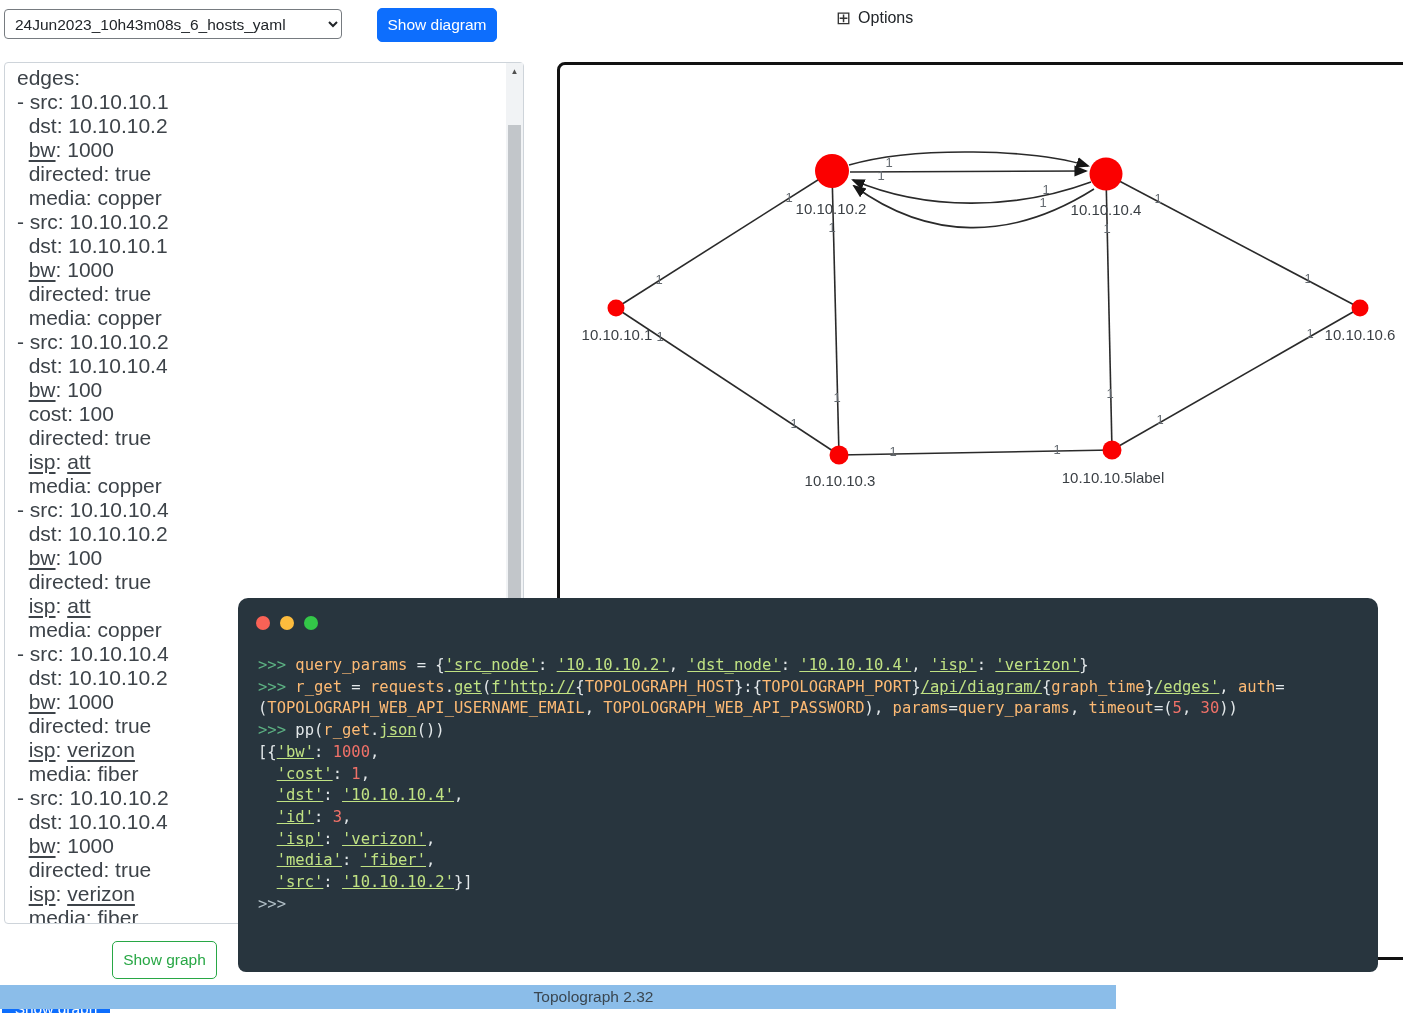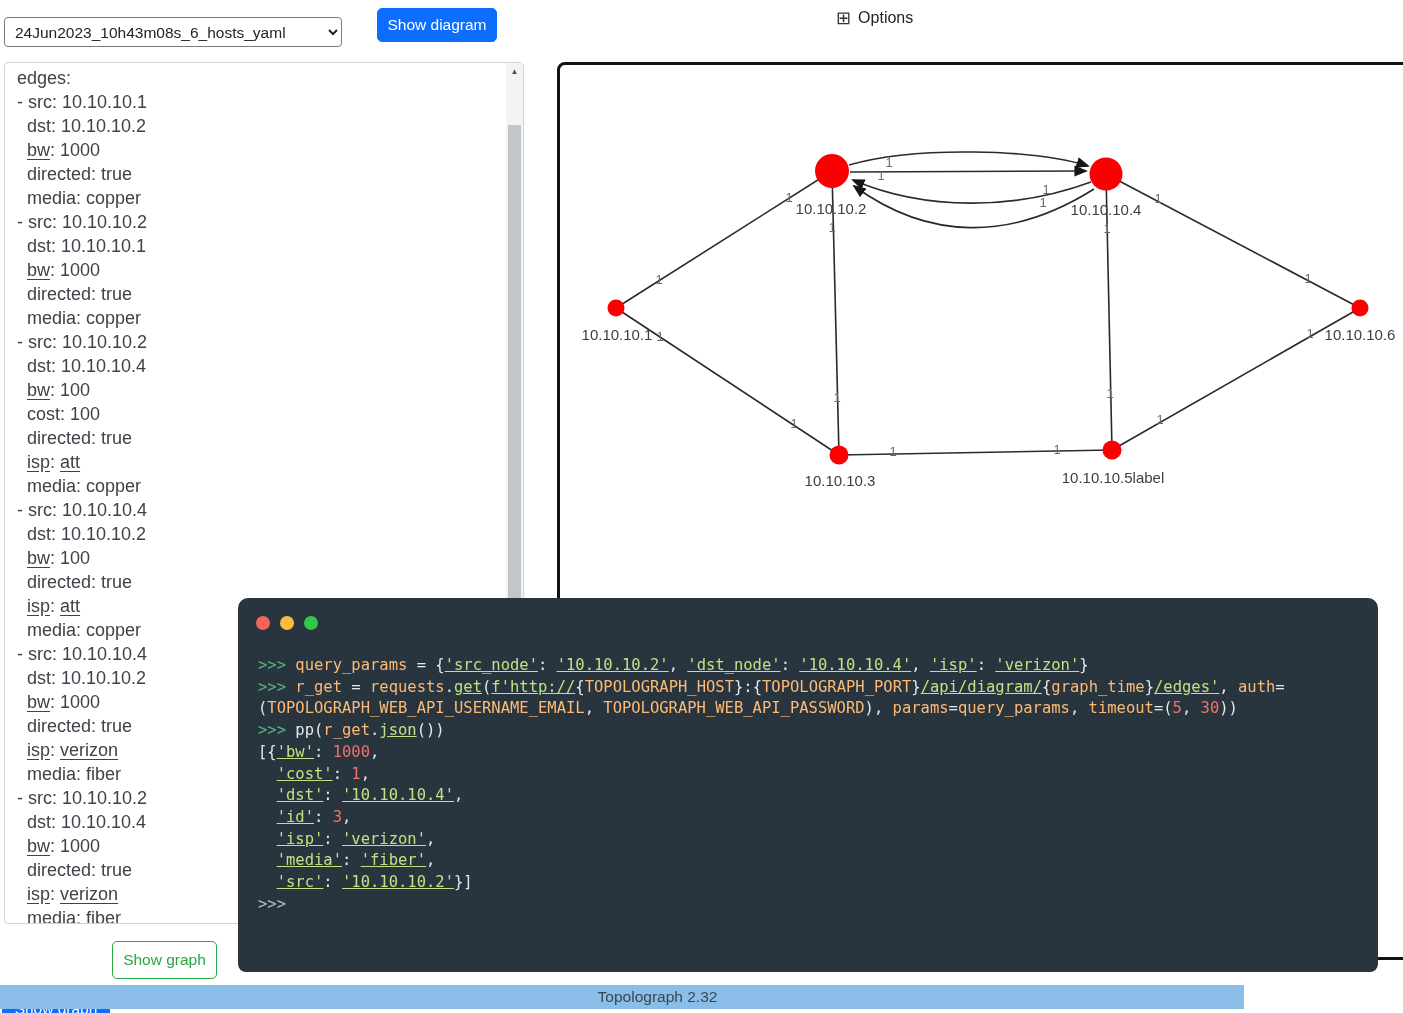--- a/index.html
+++ b/index.html
@@ -5,37 +5,37 @@
   * { box-sizing: border-box; }
   html,body { margin:0; padding:0; }
   body {
     width:1403px; height:1013px; position:relative; overflow:hidden;
     background:#ffffff; font-family:"Liberation Sans", sans-serif; color:#212529;
   }
   
   .dataset-select {
     position:absolute; left:4px; top:9px; width:338px; height:30px;
     font-family:"Liberation Sans", sans-serif; font-size:15.5px; color:#212529;
-    border:1px solid #767b80; border-radius:4px; background:#fff; padding:2px 6px;margin-top:8px;
+    border:1px solid #767b80; border-radius:4px; background:#fff; padding:2px 6px;
   }
   .load-btn {
     position:absolute; left:377px; top:8px; width:120px; height:34px;
     background:#0d6efd; color:#fff; border:1px solid #0d6efd; border-radius:5px;
     font-family:"Liberation Sans", sans-serif; font-size:15.5px; cursor:pointer;
   }
   .options-toggle {
     position:absolute; left:836px; top:9px; display:flex; align-items:center; gap:7px;
     font-size:16px; color:#212529; cursor:pointer;
   }
   .options-toggle .plus-icon { font-size:18px; line-height:18px; color:#333; }
   
   .yaml-editor {
     position:absolute; left:4px; top:62px; width:520px; height:862px;
     border:1px solid #ced4da; border-radius:4px; background:#fff;
-    font-size:18px; line-height:24px; color:#3d4349;
+    font-size:21px; line-height:24px; color:#3d4349;
     padding:3px 24px 0 12px; white-space:pre; overflow:hidden; z-index:1;
   }
   .yline { height:24px; }
   .sq {
     text-decoration-line: underline; text-decoration-style: wavy;
     text-decoration-color:#e23b3b; text-decoration-thickness:1px; text-underline-offset:3px;text-decoration:underline;
   }
   .yscrollbar {
     position:absolute; left:506px; top:63px; width:17px; height:860px;
     background:#f1f3f5; z-index:2; border-radius:0 3px 3px 0;
@@ -78,21 +78,21 @@
     background:#0d6efd; color:#fff; border:1px solid #0d6efd; border-radius:5px;
     font-family:"Liberation Sans", sans-serif; font-size:15.5px; cursor:pointer;margin-top:48px;
   }
   .save-graph-btn {
     position:absolute; left:112px; top:941px; width:105px; height:38px; z-index:4;
     background:#fff; color:#28a745; border:1px solid #28a745; border-radius:5px;
     font-family:"Liberation Sans", sans-serif; font-size:15.5px; cursor:pointer;
   }
   
   .footer {
-    position:absolute; left:0; top:985px; width:1244px; height:24px;
+    position:absolute; left:0; top:985px; width:1116px; height:24px;
     background:#8bbde9; display:flex; align-items:center; justify-content:center; z-index:5;
   }
   .footer-text { color:#3a4650; font-size:15.5px; margin-left:71px; }
 </style>
 </head>
 <body>
 
 <select class="dataset-select">
   <option>24Jun2023_10h43m08s_6_hosts_yaml</option>
 </select>

